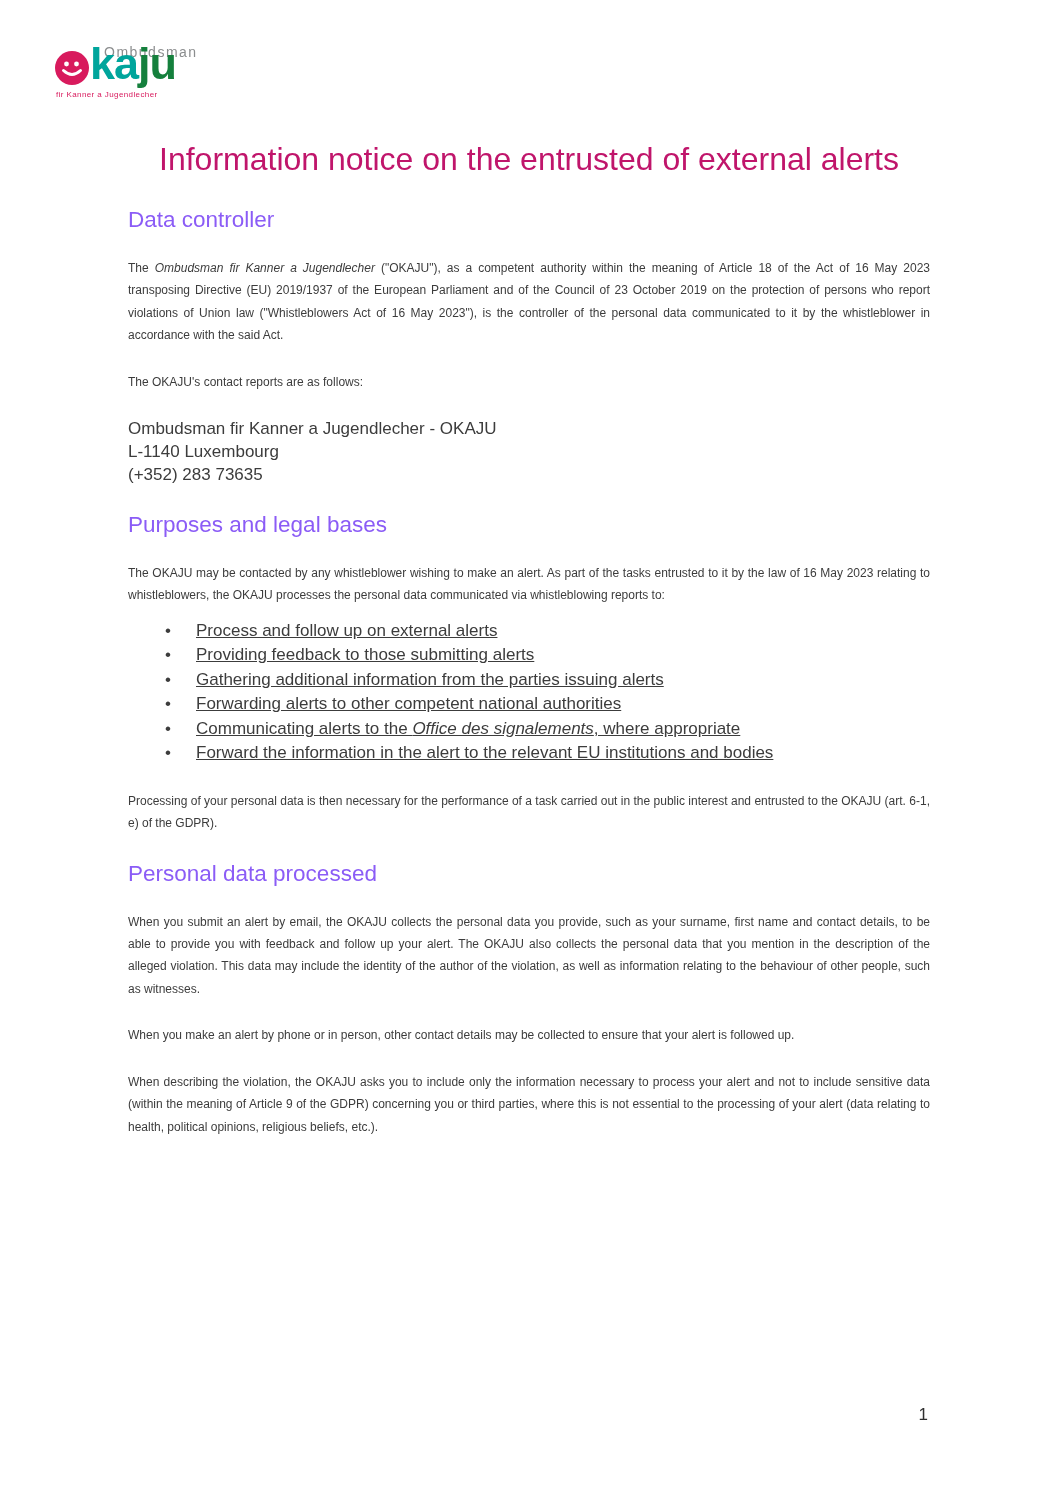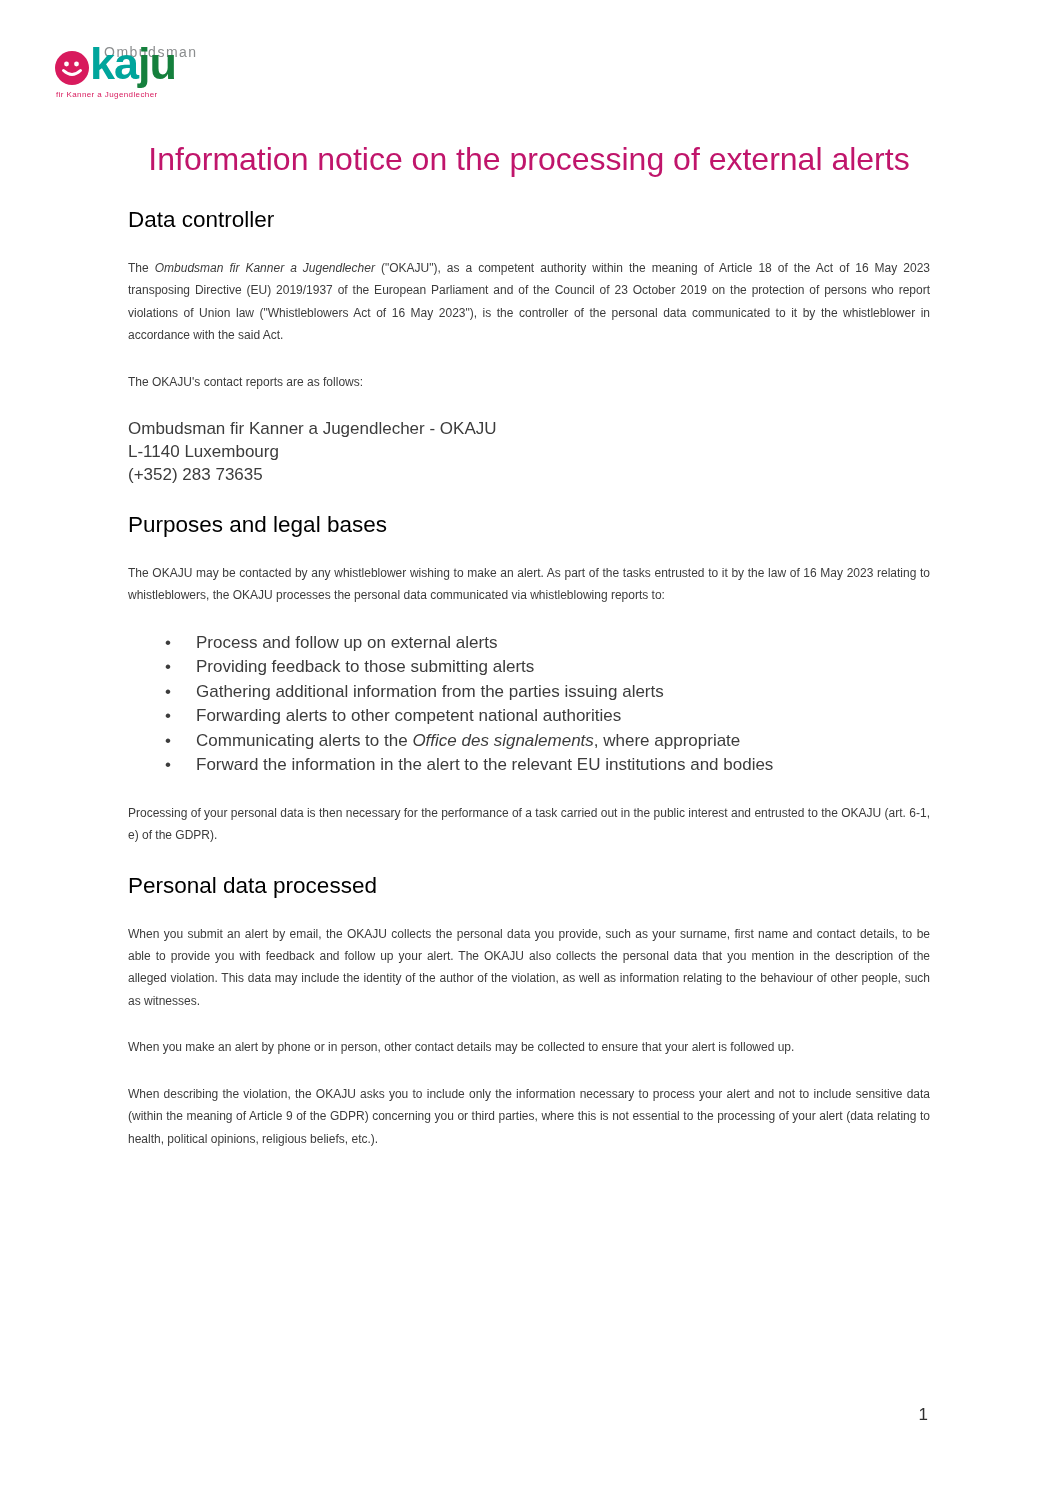--- a/index.html
+++ b/index.html
@@ -76,38 +76,39 @@
     line-height: 43px;
     font-weight: 400;
     text-align: center;
     color: #c0156b;
   }
   h2.section-heading {
     margin: 26px 0 0 0;
     font-size: 22.5px;
     line-height: 26px;
     font-weight: 400;
-    color: #000000;
+    color: #8b5cf6;
   }
   p.body-par {
     margin: 24px 0 0 0;
     font-size: 12px;
     line-height: 22.4px;
     text-align: justify;
   }
   .address {
     margin: 24px 0 0 0;
     font-size: 17px;
     line-height: 23px;
   }
   .address .addr-name { font-weight: 400; }
   ul.bullet-list {
-    margin: 24px 0 0 0;
+    margin: 12px 0 0 0;
     padding: 0 0 0 37px;
     list-style: none;
+    text-decoration: underline;
   }
   ul.bullet-list li {
     position: relative;
     padding-left: 31px;
     font-size: 17px;
     line-height: 24.5px;
     text-align: left;
   }
   ul.bullet-list li::before {
     content: "\2022";
@@ -138,21 +139,21 @@
     <circle cx="11.5" cy="13" r="2.4" fill="#ffffff"></circle>
     <circle cx="21.5" cy="13" r="2.4" fill="#ffffff"></circle>
     <path d="M 8.5 19.5 Q 17 27.5 25.5 19.5" fill="none" stroke="#ffffff" stroke-width="3" stroke-linecap="round"></path>
   </svg>
   <span class="logo-word"><span class="logo-ka">ka</span><span class="logo-ju">ju</span></span>
   <span class="logo-tagline">fir Kanner a Jugendlecher</span>
 </div>
 
 <div class="content">
 
-  <h1 class="doc-title">Information notice on the processing of external alerts</h1>
+  <h1 class="doc-title">Information notice on the entrusted of external alerts</h1>
 
   <h2 class="section-heading">Data controller</h2>
 
   <p class="body-par"><span>The </span><span class="italic">Ombudsman fir Kanner a Jugendlecher</span><span> ("OKAJU"), as a competent authority within the meaning of Article 18 of the Act of 16 May 2023 transposing Directive (EU) 2019/1937 of the European Parliament and of the Council of 23 October 2019 on the protection of persons who report violations of Union law ("Whistleblowers Act of 16 May 2023"), is the controller of the personal data communicated to it by the whistleblower in accordance with the said Act.</span></p>
 
   <p class="body-par">The OKAJU's contact reports are as follows:</p>
 
   <div class="address">
     <div class="addr-name">Ombudsman fir Kanner a Jugendlecher - OKAJU</div>
     <div>L-1140 Luxembourg</div>

